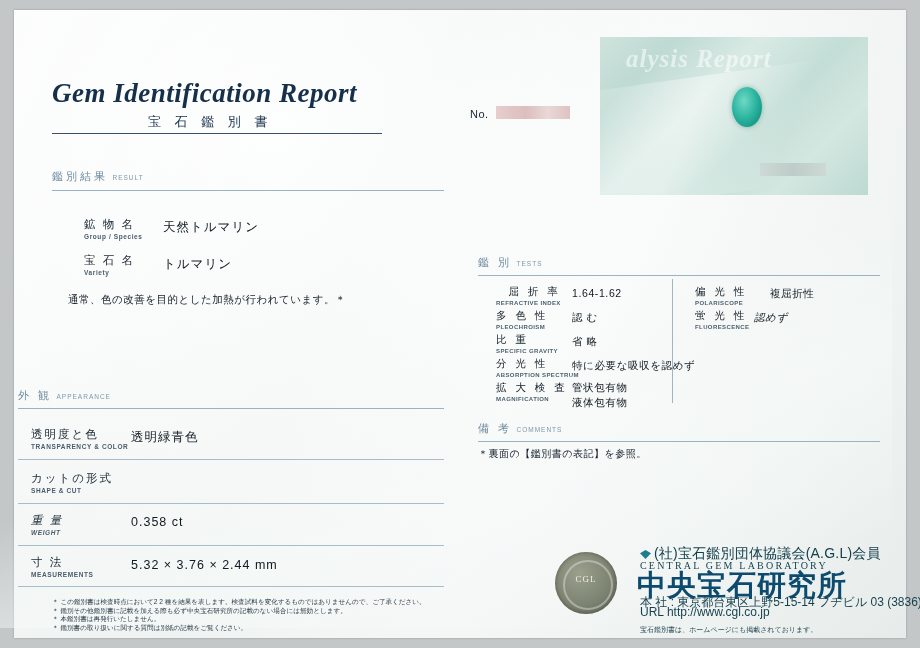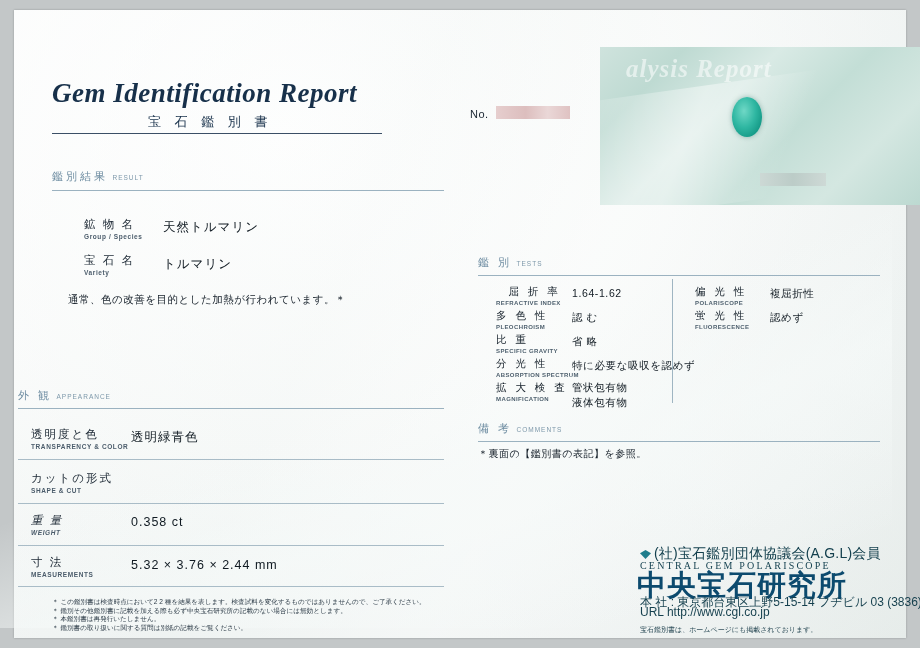--- a/index.html
+++ b/index.html
@@ -165,22 +165,22 @@
   .vline {
     position: absolute;
     width: 1px;
     background: #9fb5c2;
   }
 
   
   .photo {
     position: absolute;
     left: 600px;
-    top: 47px;
-    width: 320px;
+    top: 37px;
+    width: 268px;
     height: 158px;
     background:
       linear-gradient(135deg, #cfe3dd 0%, #bedad2 18%, #d9eae5 38%, #c3ded6 58%, #d4e7e1 78%, #bcd9d1 100%);
     overflow: hidden;
   }
   .photo .ghost {
     position: absolute;
     left: 26px;
     top: 8px;
     font-family: "Liberation Serif", serif;
@@ -449,39 +449,42 @@
   <div class="rlabel" style="left:695px; top:285px;">
     <span class="jp">偏 光 性</span>
     <span class="en">POLARISCOPE</span>
   </div>
   <div class="rval" style="left:770px; top:287px;">複屈折性</div>
 
   <div class="rlabel" style="left:695px; top:309px;">
     <span class="jp">蛍 光 性</span>
     <span class="en">FLUORESCENCE</span>
   </div>
-  <div class="rval" style="left:770px; top:311px;">認めず</div>
+  <div class="rval" style="left:754px; top:311px;font-style:italic;">認めず</div>
 
   <div class="sec" style="left:478px; top:418px;">
     <span class="jp">備 考</span>
     <span class="en">COMMENTS</span>
   </div>
   <div class="sec-rule" style="left:478px; top:441px; width:402px;"></div>
   <div class="note" style="left:478px; top:447px; font-size:10px;">＊裏面の【鑑別書の表記】を参照。</div>
 
   <div class="finetext">
     <div>＊ この鑑別書は検査時点において2 2 種を結果を表します。検査試料を変化するものではありませんので、ご了承ください。</div>
     <div>＊ 鑑別その他鑑別書に記載を加える際も必ず中央宝石研究所の記載のない場合には無効とします。</div>
     <div>＊ 本鑑別書は再発行いたしません。</div>
     <div>＊ 鑑別書の取り扱いに関する質問は別紙の記載をご覧ください。</div>
   </div>
 
+  <div class="logo-seal">
+    <div class="seal-text">CGL</div>
+  </div>
   <div class="agl-line">
     <span class="agl-mark"></span><span>(社)宝石鑑別団体協議会(A.G.L)会員</span>
   </div>
-  <div class="cgl-en">CENTRAL GEM POLARISCOPE</div>
+  <div class="cgl-en">CENTRAL GEM LABORATORY</div>
   <div class="cgl-jp">中央宝石研究所</div>
   <div class="cgl-addr">
     <div>本  社 : 東京都台東区上野5-15-14 フヂビル 03 (3836) 1627 (代)</div>
     <div>URL  http://www.cgl.co.jp</div>
   </div>
   <div class="cgl-note">宝石鑑別書は、ホームページにも掲載されております。</div>
 </div>
 
 </body></html>

